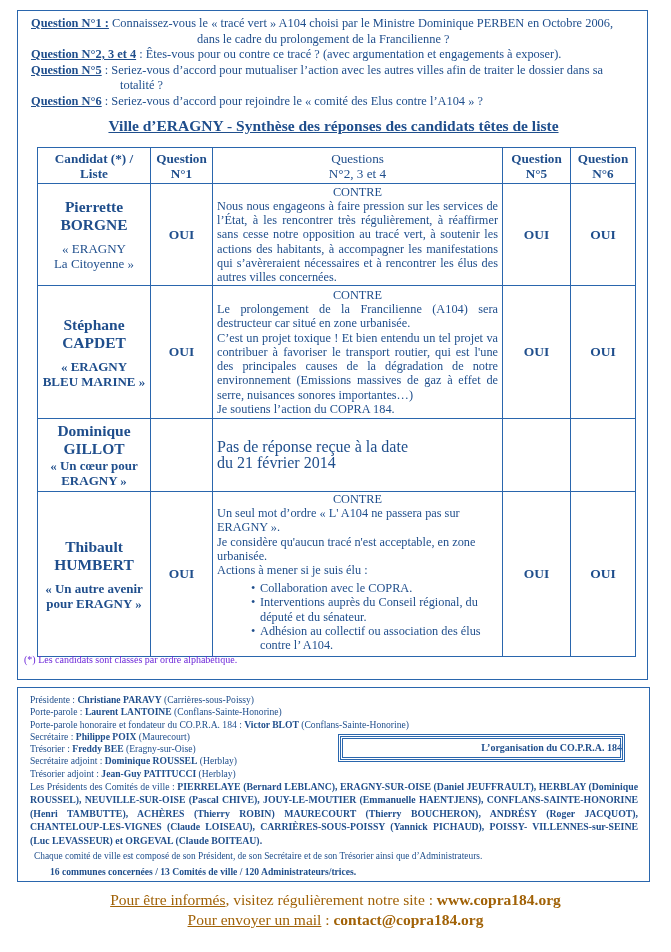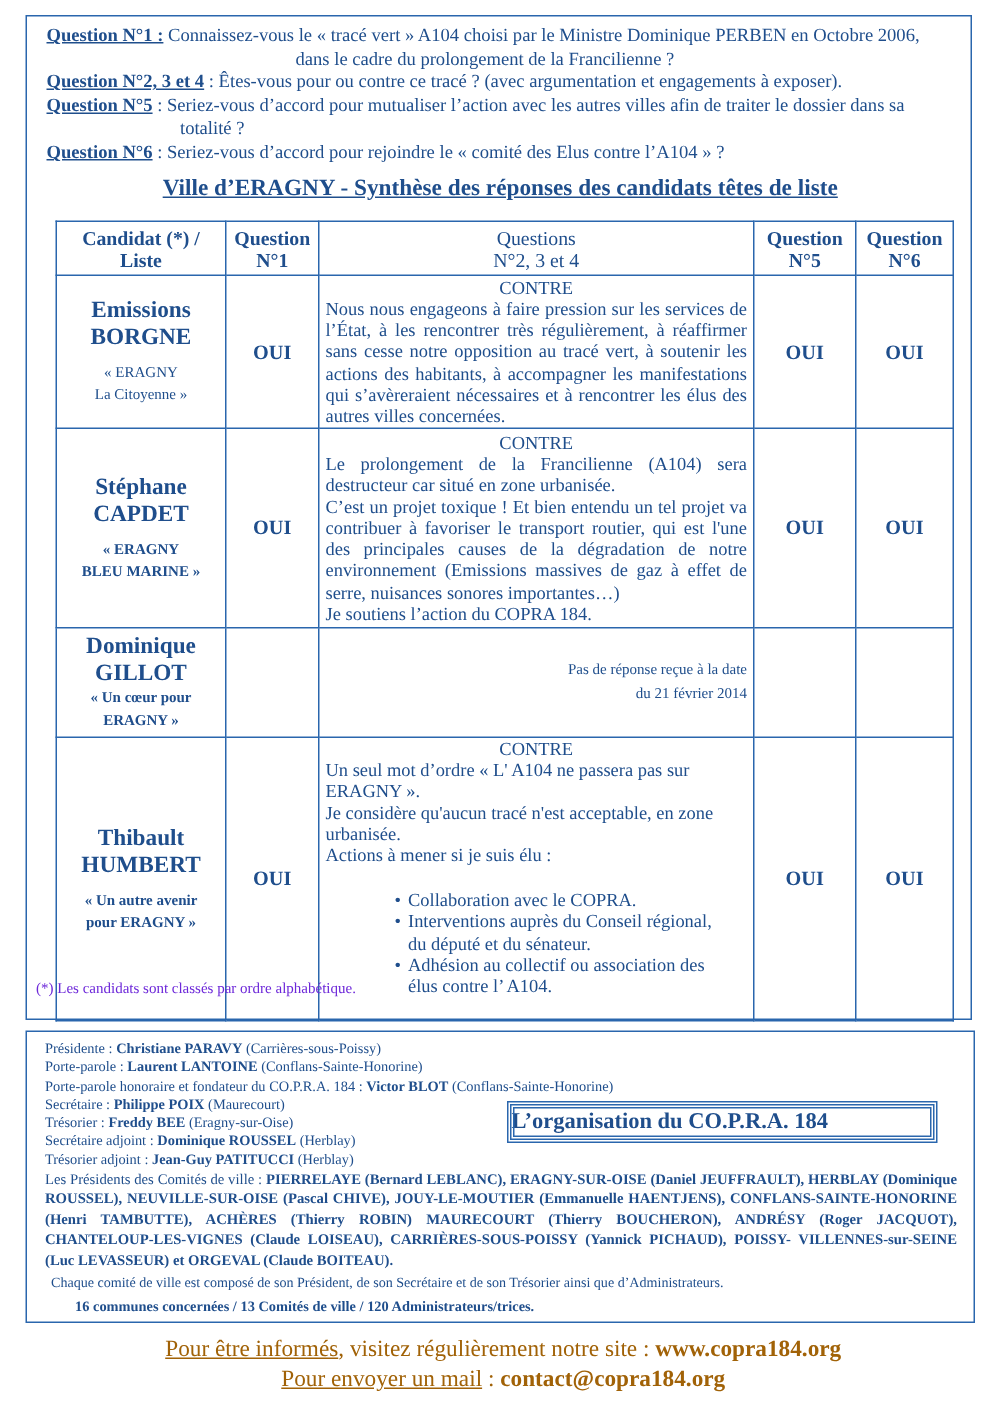--- a/index.html
+++ b/index.html
@@ -24,40 +24,40 @@
   table.syn {
     position: absolute; left: 19px; top: 136px; width: 598px;
     border-collapse: collapse; table-layout: fixed;
   }
   table.syn td, table.syn th {
     border: 1.6px solid #2a66ad; padding: 0 4px; vertical-align: middle; color: #1f4e8c;
   }
   table.syn th { font-weight: bold; font-size: 13.2px; line-height: 15px; text-align: center; height: 35px; }
   .cand { text-align: center; }
   .cand-name { font-weight: bold; font-size: 15.5px; line-height: 18px; }
-  .cand-list { font-weight: bold; font-size: 10px; line-height: 15px; margin-top: 7px; }
+  .cand-list { font-weight: bold; font-size: 13px; line-height: 15px; margin-top: 7px; }
   .ans { text-align: center; font-weight: bold; font-size: 13.5px; }
   .resp { font-size: 12.3px; line-height: 14.2px; }
   .resp .contre { text-align: center; display: block; }
   .resp .just { text-align: justify; display: block; }
-  .resp ul { margin: 16px; padding-left: 30px; list-style: none; }
+  .resp ul { margin: 4px; padding-left: 30px; list-style: none; }
   .resp li { position: relative; padding-left: 9px; }
   .resp li::before { content: "\2022"; position: absolute; left: 0; }
-  .noresp { text-align: right; font-size: 10px; line-height: 16px; }
+  .noresp { text-align: left; font-size: 16px; line-height: 16px; }
   .footnote { position: absolute; left: 6px; top: 643px; font-size: 10px; color: #6d28d9; }
   .frame2 {
     position: absolute; left: 17px; top: 687px; width: 633px; height: 195px;
     border: 1.5px solid #2a66ad; box-sizing: border-box;
   }
   .org { position: absolute; left: 12px; top: 6px; font-size: 9.6px; line-height: 12.3px; width: 600px; }
   .org .b { font-weight: bold; }
   .org-box {
     position: absolute; left: 320px; top: 46px; width: 287px; height: 28px;
     border: 3px double #2a66ad; box-sizing: border-box; outline: 1px solid #2a66ad; outline-offset: -5px;
-    text-align: left; font-weight: bold; font-size: 15px; line-height: 22px; color: #1f4e8c;
+    text-align: right; font-weight: bold; font-size: 10px; line-height: 22px; color: #1f4e8c;
   }
   .presidents { position: absolute; left: 12px; top: 92px; width: 608px; font-size: 9.8px; line-height: 13.4px; text-align: justify; }
   .presidents .b { font-weight: bold; }
   .compo { position: absolute; left: 16px; top: 163px; font-size: 9.4px; }
   .stats { position: absolute; left: 32px; top: 178px; font-size: 9.6px; font-weight: bold; }
   .foot { position: absolute; left: 0; width: 671px; top: 890px; text-align: center; font-size: 15.5px; line-height: 20px; color: #a16207; }
   .foot .u { text-decoration: underline; }
   .foot .b { font-weight: bold; }
 </style>
 </head>
@@ -87,21 +87,21 @@
         <tr>
       <th><span>Candidat (*) /</span><br><span>Liste</span></th>
       <th><span>Question</span><br><span>N°1</span></th>
       <th style="font-weight:normal"><span>Questions</span><br><span>N°2, 3 et 4</span></th>
       <th><span>Question</span><br><span>N°5</span></th>
       <th><span>Question</span><br><span>N°6</span></th>
     </tr>
 
     <tr style="height:102px">
       <td class="cand">
-        <div class="cand-name"><span>Emissions</span><br><span>BORGNE</span></div>
+        <div class="cand-name"><span>Pierrette</span><br><span>BORGNE</span></div>
         <div class="cand-list" style="font-weight:normal"><span>« ERAGNY</span><br><span>La Citoyenne »</span></div>
       </td>
       <td class="ans">OUI</td>
       <td class="resp">
         <span class="contre">CONTRE</span>
         <span class="just">Nous nous engageons à faire pression sur les services de l’État, à les rencontrer très régulièrement, à réaffirmer sans cesse notre opposition au tracé vert, à soutenir les actions des habitants, à accompagner les manifestations qui s’avèreraient nécessaires et  à rencontrer les élus des autres villes concernées.</span>
       </td>
       <td class="ans">OUI</td>
       <td class="ans">OUI</td>
     </tr>

